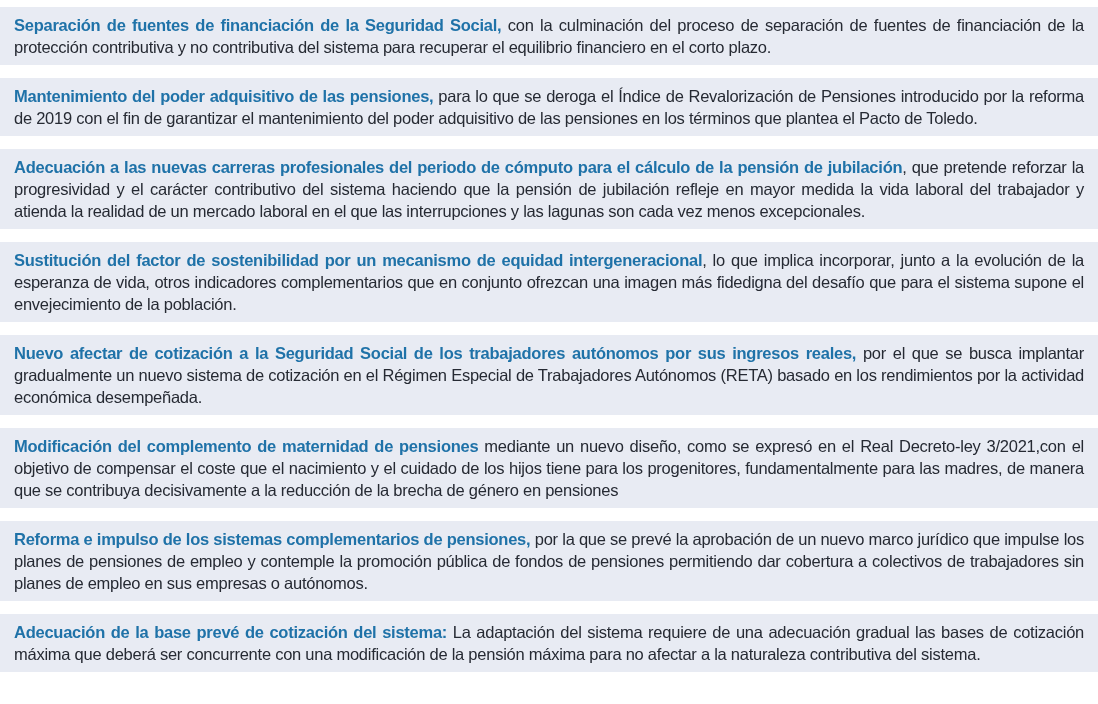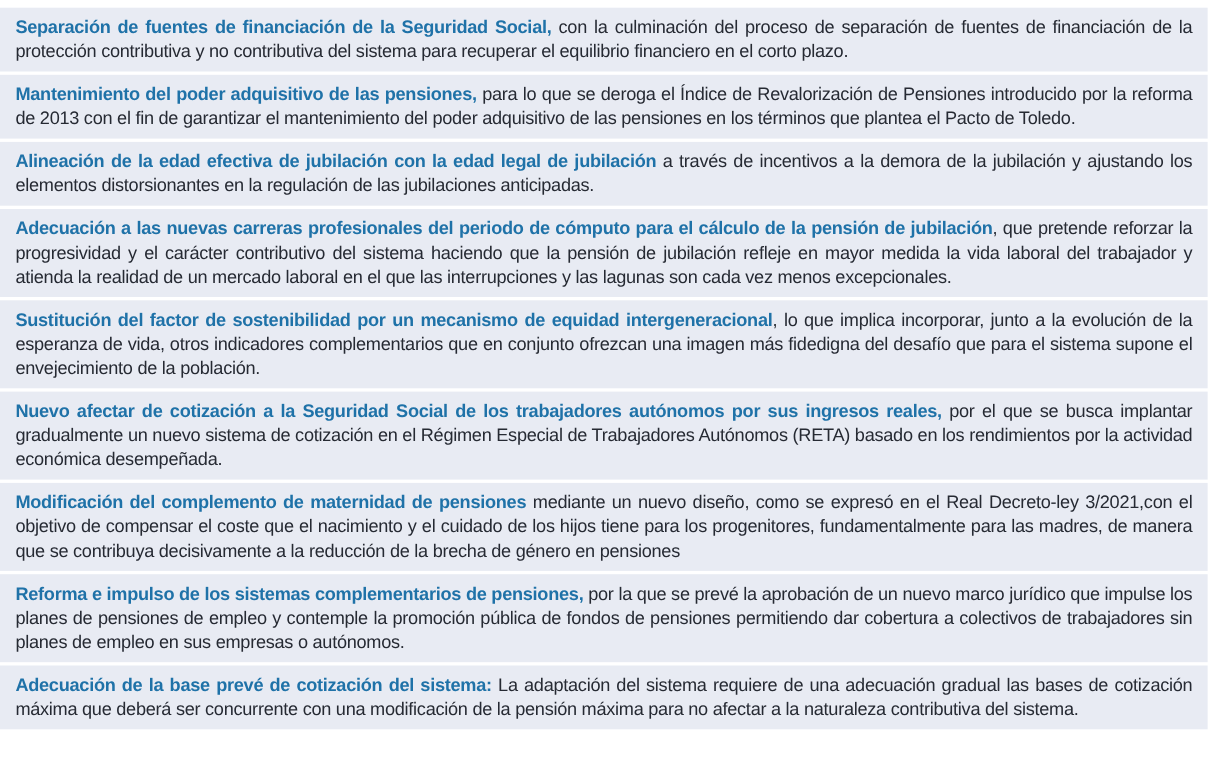--- a/index.html
+++ b/index.html
@@ -12,21 +12,21 @@
     font-family: "Liberation Sans", "DejaVu Sans", sans-serif;
     box-sizing: border-box;
   }
   .doc {
     width: 1098px;
     min-height: 704px;
     padding-top: 7px;
     box-sizing: border-box;
     display: flex;
     flex-direction: column;
-    gap: 3px;
+    gap: 13px;
     background: #ffffff;
   }
   .item-block {
     background: #e8ebf3;
     padding: 7px 14px 7px 14px;
     font-size: 16.5px;
     line-height: 22px;
     letter-spacing: -0.25px;
     text-align: justify;
     color: #262a33;
@@ -40,23 +40,22 @@
     font-weight: normal;
   }
 </style>
 </head>
 <body>
 
 <div class="doc">
 
   <div class="item-block"><span class="item-lead">Separación de fuentes de financiación de la Seguridad Social,</span><span class="item-body"> con la culminación del proceso de separación de fuentes de financiación de la protección contributiva y no contributiva del sistema para recuperar el equilibrio financiero en el corto plazo.</span></div>
 
-  <div class="item-block"><span class="item-lead">Mantenimiento del poder adquisitivo de las pensiones,</span><span class="item-body"> para lo que se deroga el Índice de Revalorización de Pensiones introducido por la reforma de 2013 con el fin de garantizar el mantenimiento del poder adquisitivo de las pensiones en los términos que plantea el Pacto de Toledo.</span></div>
+  <div class="item-block"><span class="item-lead">Mantenimiento del poder adquisitivo de las pensiones,</span><span class="item-body"> para lo que se deroga el Índice de Revalorización de Pensiones introducido por la reforma de 2019 con el fin de garantizar el mantenimiento del poder adquisitivo de las pensiones en los términos que plantea el Pacto de Toledo.</span></div>
 
-  <div class="item-block"><span class="item-lead">Alineación de la edad efectiva de jubilación con la edad legal de jubilación</span><span class="item-body"> a través de incentivos a la demora de la jubilación y ajustando los elementos distorsionantes en la regulación de las jubilaciones anticipadas.</span></div>
 
   <div class="item-block"><span class="item-lead">Adecuación a las nuevas carreras profesionales del periodo de cómputo para el cálculo de la pensión de jubilación</span><span class="item-body">, que pretende reforzar la progresividad y el carácter contributivo del sistema haciendo que la pensión de jubilación refleje en mayor medida la vida laboral del trabajador y atienda la realidad de un mercado laboral en el que las interrupciones y las lagunas son cada vez menos excepcionales.</span></div>
 
   <div class="item-block"><span class="item-lead">Sustitución del factor de sostenibilidad por un mecanismo de equidad intergeneracional</span><span class="item-body">, lo que implica incorporar, junto a la evolución de la esperanza de vida, otros indicadores complementarios que en conjunto ofrezcan una imagen más fidedigna del desafío que para el sistema supone el envejecimiento de la población.</span></div>
 
   <div class="item-block"><span class="item-lead">Nuevo afectar de cotización a la Seguridad Social de los trabajadores autónomos por sus ingresos reales,</span><span class="item-body"> por el que se busca implantar gradualmente un nuevo sistema de cotización en el Régimen Especial de Trabajadores Autónomos (RETA) basado en los rendimientos por la actividad económica desempeñada.</span></div>
 
   <div class="item-block"><span class="item-lead">Modificación del complemento de maternidad de pensiones</span><span class="item-body"> mediante un nuevo diseño, como se expresó en el Real Decreto-ley 3/2021,con el objetivo de compensar el coste que el nacimiento y el cuidado de los hijos tiene para los progenitores, fundamentalmente para las madres, de manera que se contribuya decisivamente a la reducción de la brecha de género en pensiones</span></div>
 
   <div class="item-block"><span class="item-lead">Reforma e impulso de los sistemas complementarios de pensiones,</span><span class="item-body"> por la que se prevé la aprobación de un nuevo marco jurídico que impulse los planes de pensiones de empleo y contemple la promoción pública de fondos de pensiones permitiendo dar cobertura a colectivos de trabajadores sin planes de empleo en sus empresas o autónomos.</span></div>

